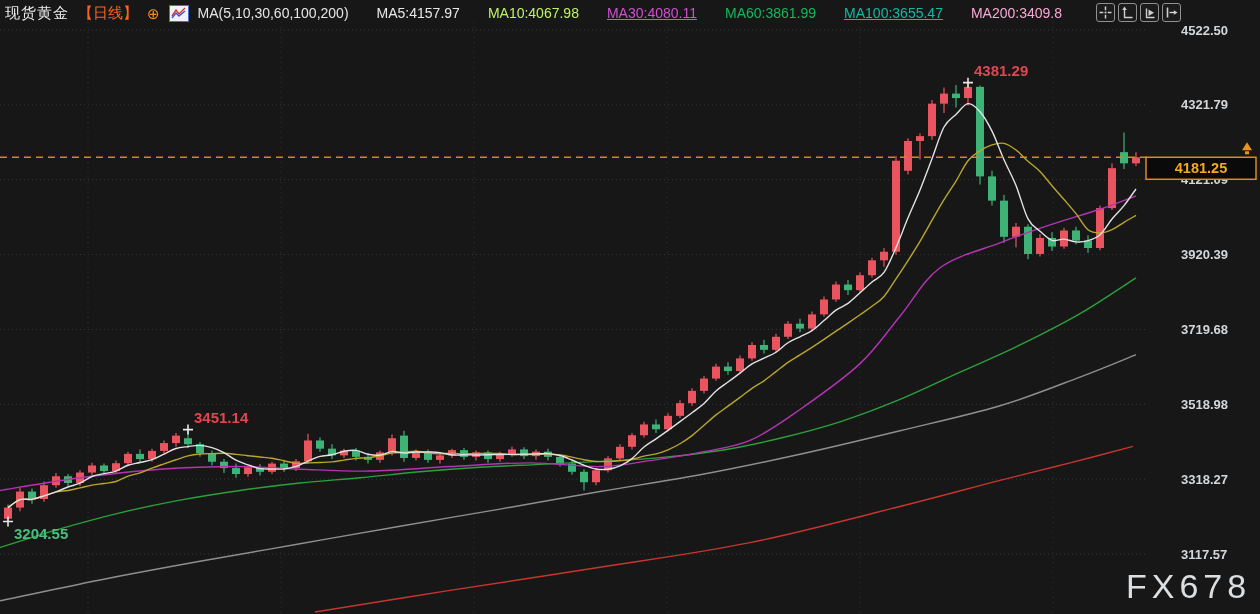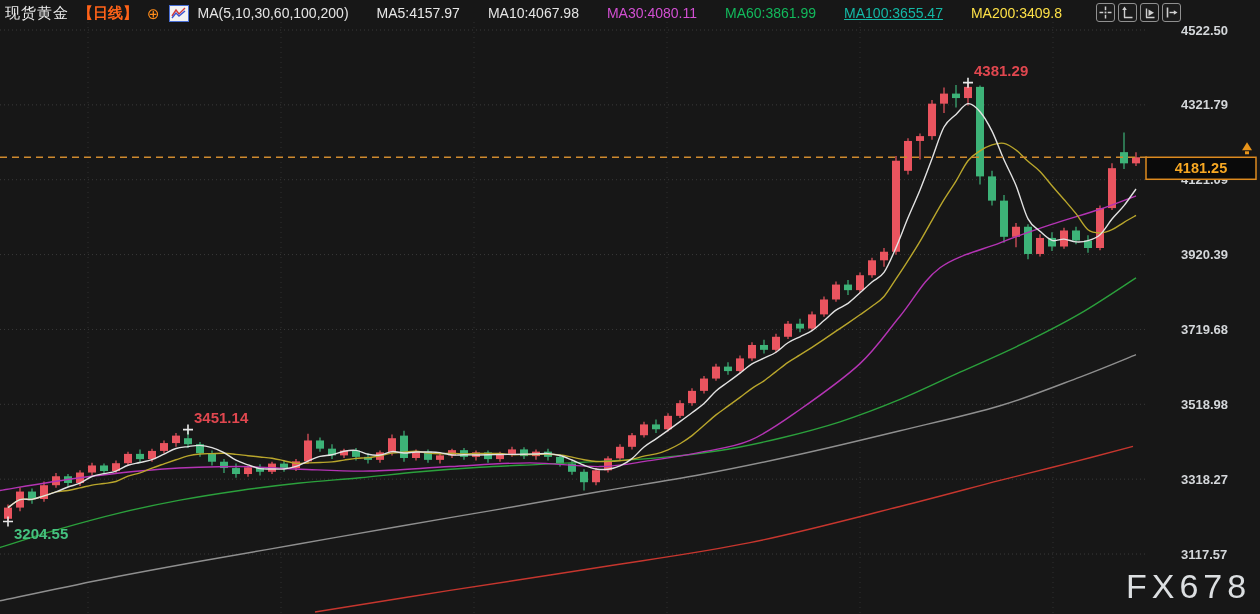--- a/index.html
+++ b/index.html
@@ -2,21 +2,21 @@
 <html><head>
 <meta charset="utf-8">
 <style>
   html,body{margin:0;padding:0;background:#0e0e0e;}
   .app{position:relative;width:1260px;height:614px;background:#171717;overflow:hidden;
        font-family:"Liberation Sans","DejaVu Sans",sans-serif;}
   svg.chart{position:absolute;left:0;top:0;}
   .header{position:absolute;left:0;top:0;width:1260px;height:26px;display:flex;align-items:center;
           gap:9px;padding-left:5px;z-index:5;white-space:nowrap;}
   .sym{color:#ececec;font-size:15px;font-weight:normal;letter-spacing:1px;}
-  .period{color:#ff6319;font-size:15px;font-weight:bold;}
+  .period{color:#ff6319;font-size:15px;font-weight:normal;}
   .target{color:#ff8c1a;font-size:15px;line-height:15px;cursor:pointer;}
   .mini{width:18px;height:15px;background:#f2f2f2;border:1px solid #4a6fd4;display:inline-flex;
         align-items:center;justify-content:center;}
   .map{color:#e5e5e5;font-size:14px;}
   .mav{font-size:14px;margin-left:19px;}
   .toolbar{position:absolute;left:1096px;top:3px;display:flex;gap:3px;}
   .tbtn{width:19px;height:19px;border:1px solid #909090;border-radius:3px;background:#1b1b1b;
         display:flex;align-items:center;justify-content:center;cursor:pointer;box-sizing:border-box;}
   .tbtn svg{display:block;}
 </style>
@@ -277,25 +277,25 @@
     <span class="period">【日线】</span>
     <span class="target">⊕</span>
     <span class="mini">
       <svg width="15" height="12" viewBox="0 0 15 12">
         <polyline points="1,9 5,3 8,7 14,1" fill="none" stroke="#d23b3b" stroke-width="1.4"></polyline>
         <polyline points="1,11 5,6 8,9 14,4" fill="none" stroke="#3b55d2" stroke-width="1.4"></polyline>
       </svg>
     </span>
     <span class="map">MA(5,10,30,60,100,200)</span>
     <span class="mav" style="color: rgb(232, 232, 232);">MA5:4157.97</span>
-    <span class="mav" style="color: #e5e5e5;">MA10:4067.98</span>
-    <span class="mav" style="color: rgb(210, 79, 210);">MA30:4080.11</span>
+    <span class="mav" style="color: #bef264;">MA10:4067.98</span>
+    <span class="mav" style="color: rgb(210, 79, 210); text-decoration: underline;">MA30:4080.11</span>
     <span class="mav" style="color: rgb(18, 185, 92);">MA60:3861.99</span>
     <span class="mav" style="color: #14b8a6; text-decoration: underline;">MA100:3655.47</span>
-    <span class="mav" style="color: #fde047;">MA200:3409.8</span>
+    <span class="mav" style="color: #f9a8d4;">MA200:3409.8</span>
 
     <div class="toolbar">
       <div class="tbtn">
         <svg width="13" height="13" viewBox="0 0 13 13" stroke="#cfcfcf" stroke-width="1.5" fill="#cfcfcf">
           <path d="M6.5 0.5 V4.3 M6.5 12.5 V8.7 M0.5 6.5 H4.3 M12.5 6.5 H8.7" fill="none"></path>
           <rect x="5.6" y="5.6" width="1.8" height="1.8" stroke="none"></rect>
         </svg>
       </div>
       <div class="tbtn">
         <svg width="13" height="13" viewBox="0 0 13 13">

